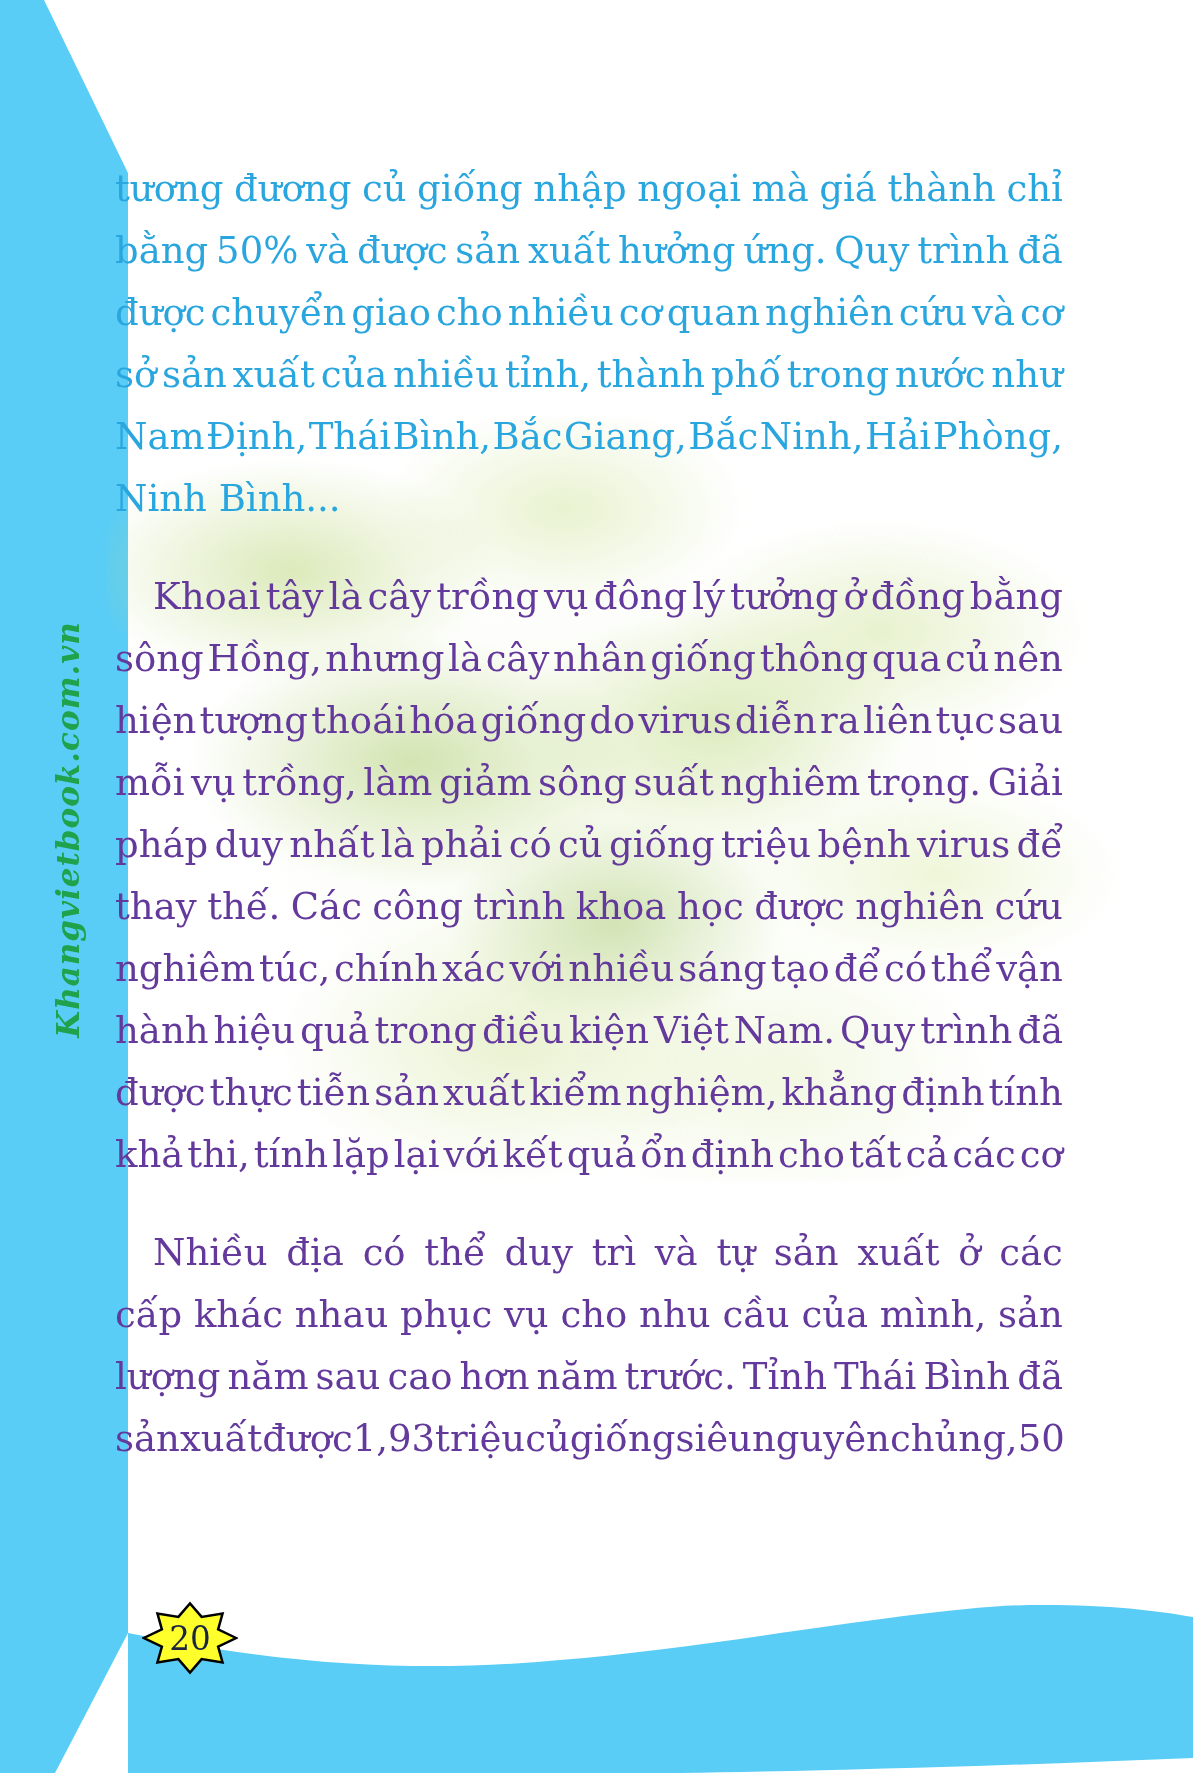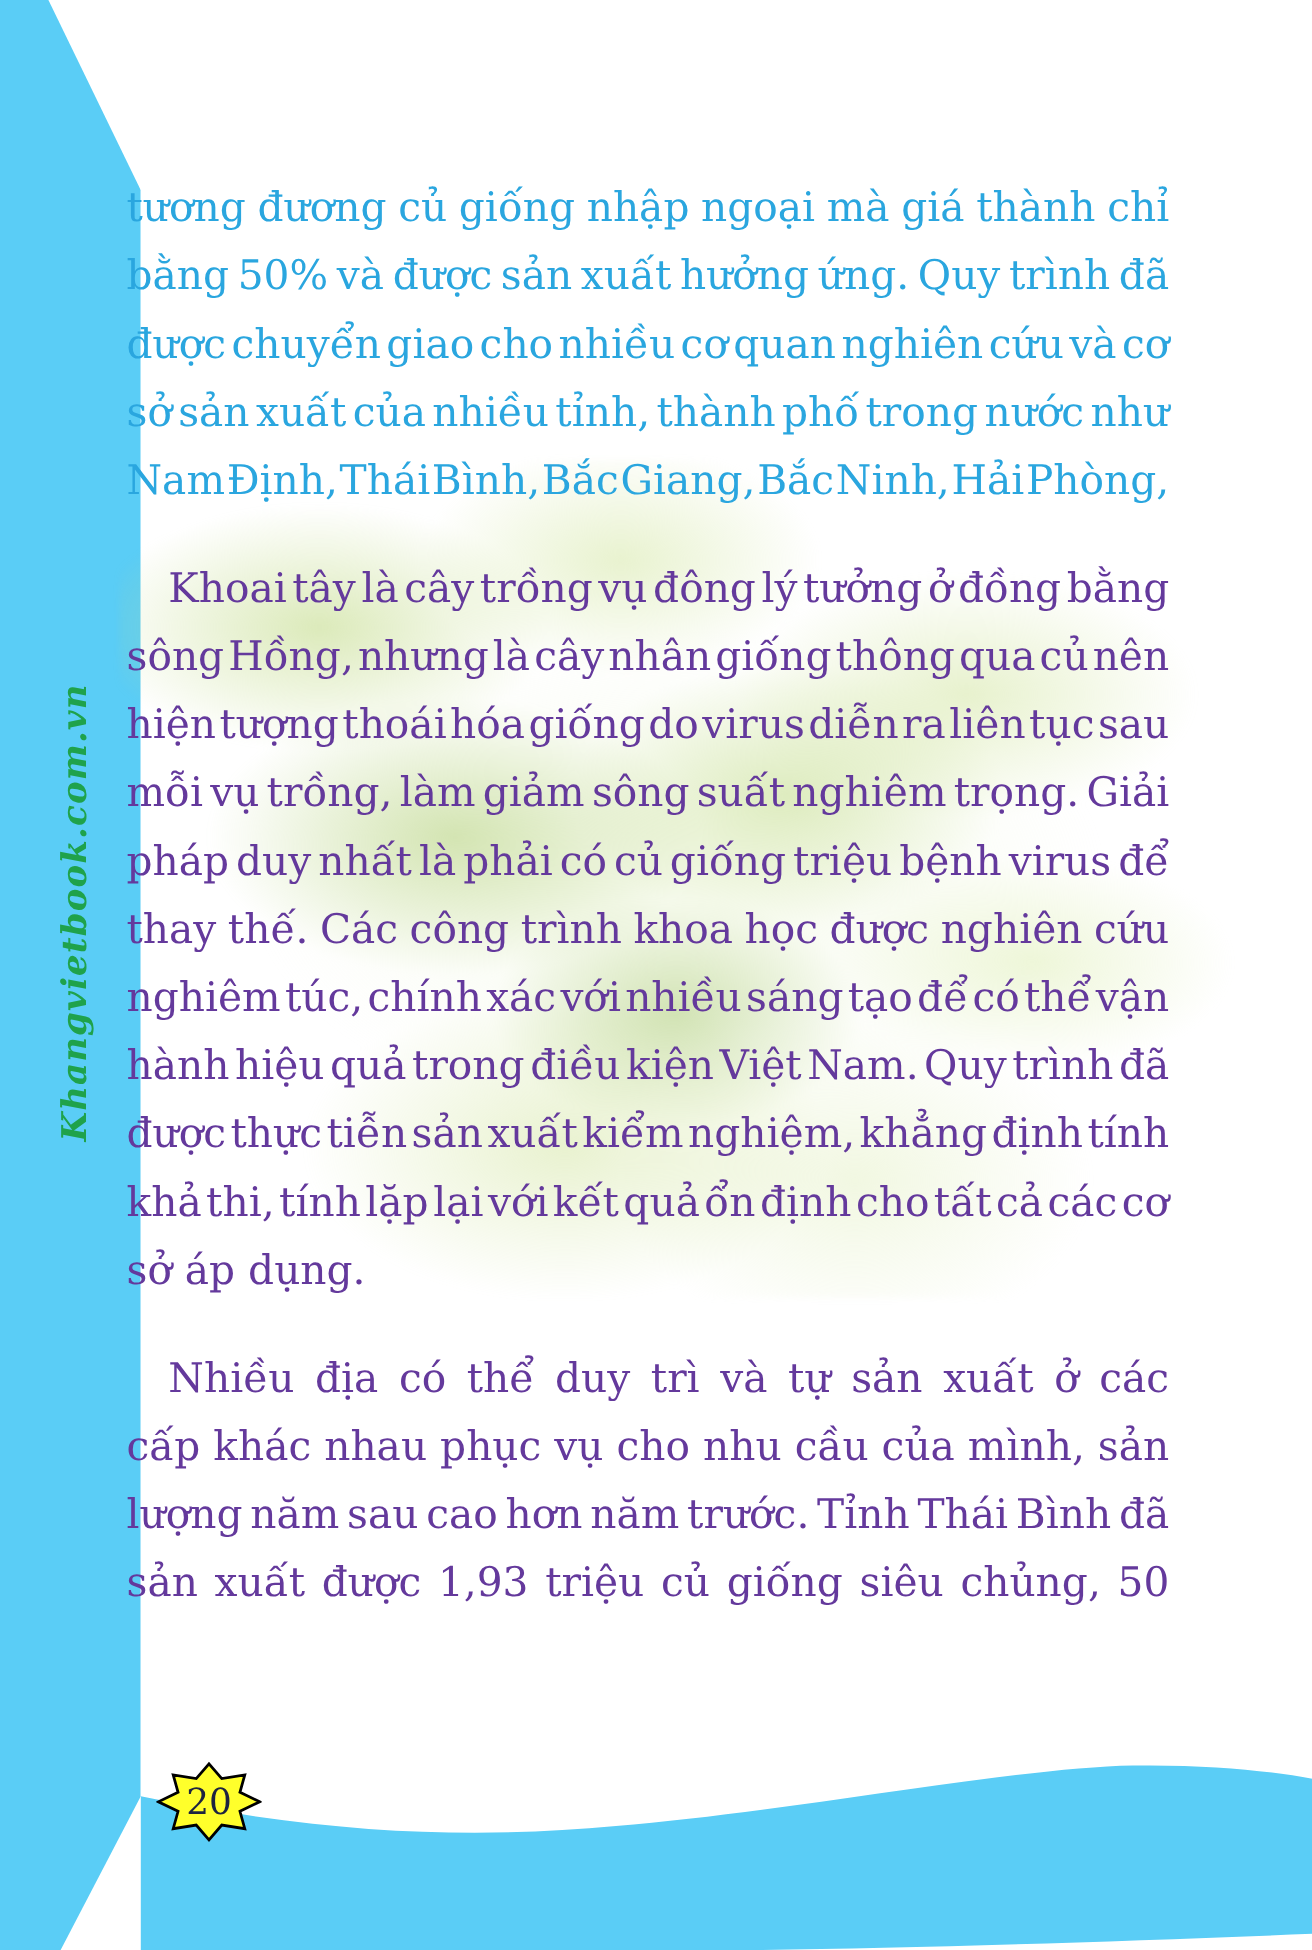--- a/index.html
+++ b/index.html
@@ -139,20 +139,21 @@
           <span>Định,</span>
           <span>Thái</span>
           <span>Bình,</span>
           <span>Bắc</span>
           <span>Giang,</span>
           <span>Bắc</span>
           <span>Ninh,</span>
           <span>Hải</span>
           <span>Phòng,</span>
         </div>
+        <div class="line last">Ninh Bình...</div>
       </div>
       <div class="para purple">
         <div class="line justline first">
           <span>Khoai</span>
           <span>tây</span>
           <span>là</span>
           <span>cây</span>
           <span>trồng</span>
           <span>vụ</span>
           <span>đông</span>
@@ -276,21 +277,20 @@
           <span>kết</span>
           <span>quả</span>
           <span>ổn</span>
           <span>định</span>
           <span>cho</span>
           <span>tất</span>
           <span>cả</span>
           <span>các</span>
           <span>cơ</span>
         </div>
-        <div class="line last">sở áp dụng.</div>
       </div>
       <div class="para purple">
         <div class="line justline first">
           <span>Nhiều</span>
           <span>địa</span>
           <span>có</span>
           <span>thể</span>
           <span>duy</span>
           <span>trì</span>
           <span>và</span>
@@ -328,20 +328,21 @@
         </div>
         <div class="line justline">
           <span>sản</span>
           <span>xuất</span>
           <span>được</span>
           <span>1,93</span>
           <span>triệu</span>
           <span>củ</span>
           <span>giống</span>
           <span>siêu</span>
+          <span>nguyên</span>
           <span>chủng,</span>
           <span>50</span>
         </div>
       </div>
     </div>
 
   <svg class="wave" viewBox="0 0 1193 178" preserveAspectRatio="none">
     <path d="M128,38
              C 300,73 430,77 560,65
              C 720,52 920,12 1030,10

